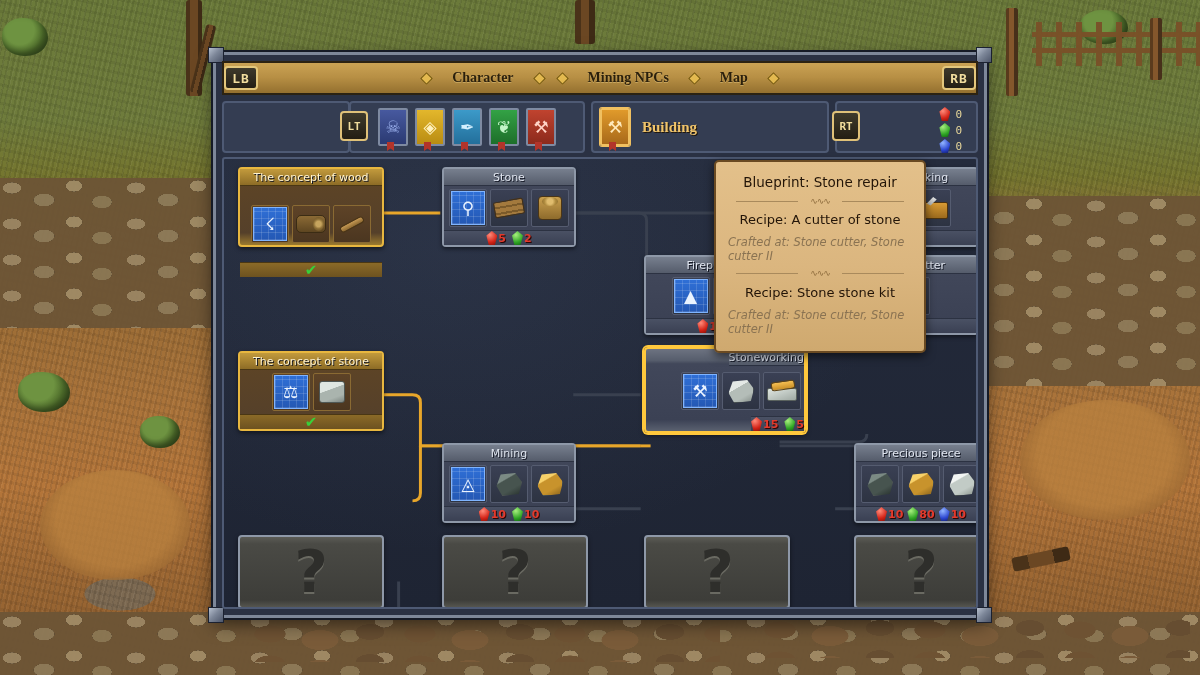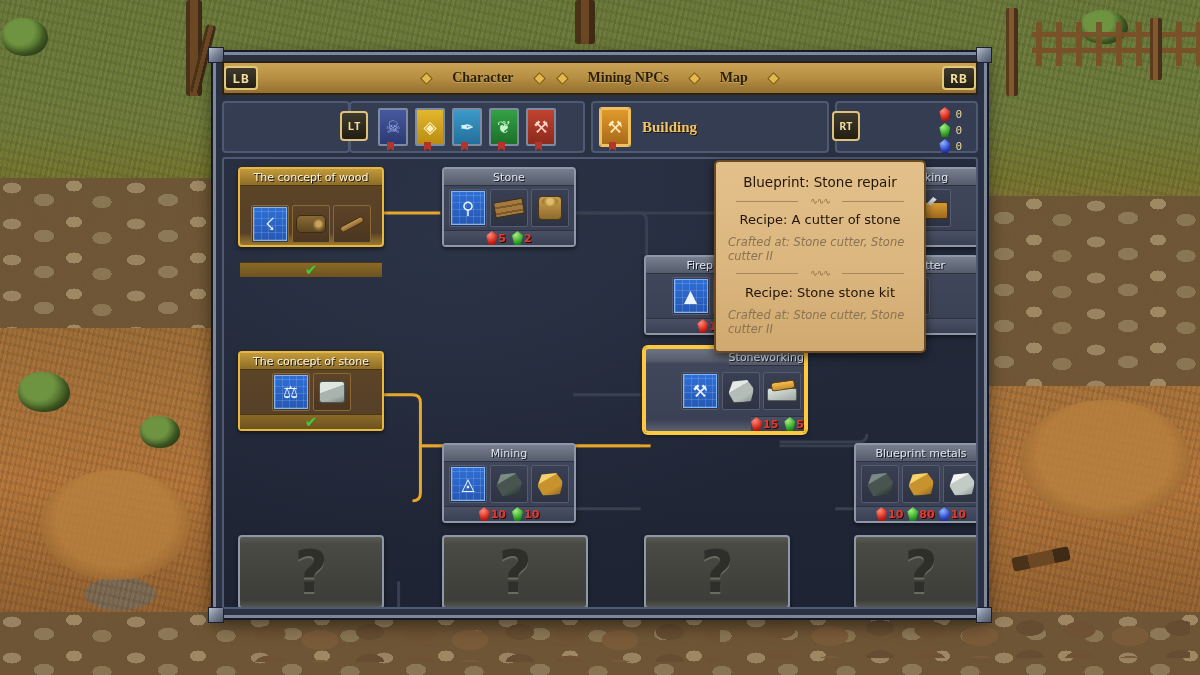--- a/index.html
+++ b/index.html
@@ -696,21 +696,21 @@
           <span>10</span>
         </span>
         <span class="cost-item">
           <span class="gem green"></span>
           <span>10</span>
         </span>
       </div>
     </div>
 
     <div class="node" style="left:630px; top:284px; width:134px; height:80px;">
-      <div class="title">Blueprint metals</div>
+      <div class="title">Precious piece</div>
       <div class="slots">
         <div class="slot">
           <div class="rock ore-dark"></div>
         </div>
         <div class="slot">
           <div class="rock ore-gold"></div>
         </div>
         <div class="slot">
           <div class="rock ore-silver"></div>
         </div>

